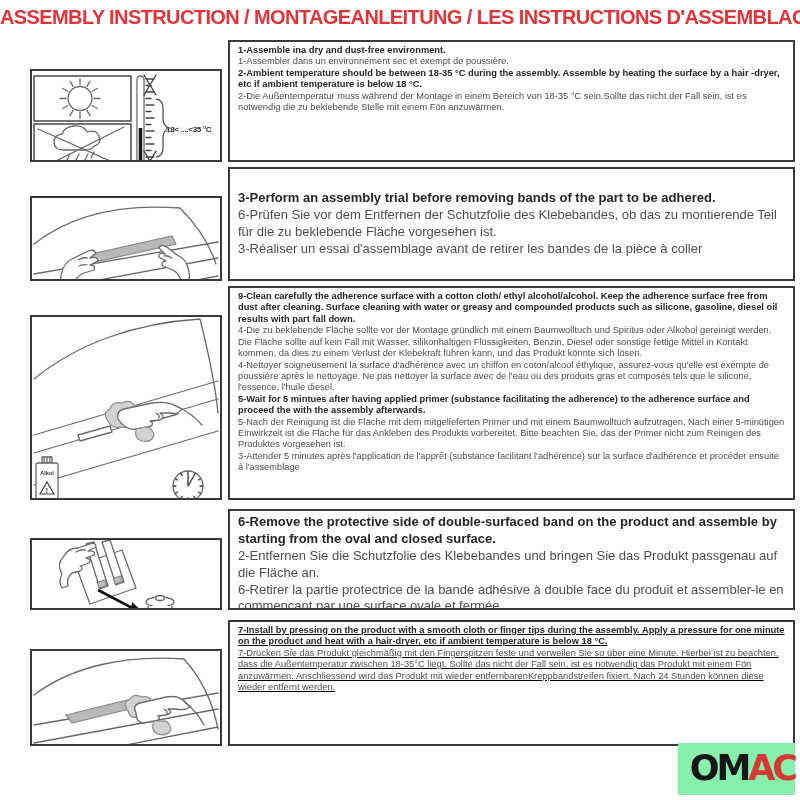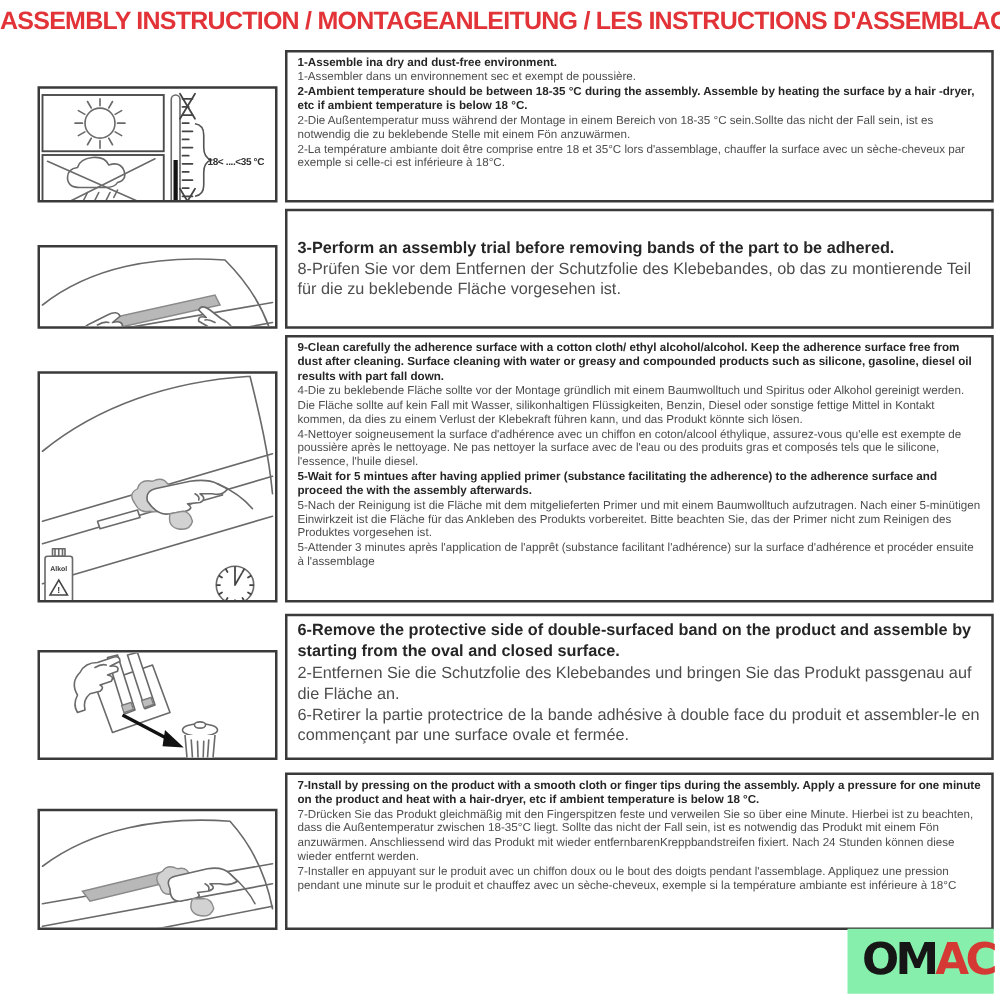--- a/index.html
+++ b/index.html
@@ -17,21 +17,21 @@
   .cell{border:2px solid #3a3a3a;background:#fff;box-sizing:border-box;}
   .icon-cell{flex:0 0 192px;width:192px;overflow:hidden;margin-top:29px;}
   .text-cell{flex:1;padding:3px 8px;display:flex;flex-direction:column;justify-content:center;overflow:hidden;}
   .text-cell.top{justify-content:flex-start;}
   .text-cell p{margin:0;}
   .size-s p{font-size:9.3px;line-height:1.23;color:#4d4d4d;}
   .size-m p{font-size:13px;line-height:1.3;color:#4d4d4d;}
   p.b{font-weight:bold;color:#262626;}
   p.gap{}
   .mb5{margin-bottom:5px;} .mb9{margin-bottom:9px;} .mb10{margin-bottom:10px;}
-  .h122{height:122px;} .h123{height:96px;} .h214{height:214px;} .h117{height:117px;} .h126{height:126px;}
+  .h122{height:122px;} .h123{height:114px;} .h214{height:214px;} .h117{height:101px;} .h126{height:126px;text-decoration:underline;}
   svg{display:block;}
   .ln{fill:none;stroke:#6a6a6a;stroke-width:1.3;stroke-linecap:round;stroke-linejoin:round;}
   .lnd{fill:none;stroke:#444;stroke-width:1.4;stroke-linecap:round;}
   .box{fill:none;stroke:#4a4a4a;stroke-width:1.5;}
   .fillw{fill:#fff;stroke:#6a6a6a;stroke-width:1.3;stroke-linejoin:round;}
   .fillg{fill:#b8b8b8;stroke:#8a8a8a;stroke-width:1.2;}
   .cloth{fill:#d2d2d2;stroke:#8a8a8a;stroke-width:1.1;}
   .blk{fill:#141414;}
   .logo{
     position:absolute;right:5px;top:743px;background:#86efac;padding:0 0 2px 12px;
@@ -70,21 +70,20 @@
           <path d="M124,28 q7,1 7,9 v10 q0,8 6,10 q-6,2 -6,10 v10 q0,8 -7,9" fill="none" stroke="#555" stroke-width="1.3"></path>
           <text x="134" y="61" font-size="8" font-weight="bold" fill="#2e2e2e" letter-spacing="-0.3">18&lt; ....&lt;35 °C</text>
         </g>
       </svg>
     </div>
     <div class="cell text-cell size-s top">
       <p class="b">1-Assemble ina dry and dust-free environment.</p>
       <p>1-Assembler dans un environnement sec et exempt de poussière.</p>
       <p class="b gap">2-Ambient temperature should be between 18-35 °C  during the assembly. Assemble by heating the surface by a hair -dryer, etc if ambient temperature is below 18 °C.</p>
       <p>2-Die Außentemperatur muss während der Montage in einem Bereich von 18-35 °C  sein.Sollte das nicht der Fall sein, ist es notwendig die zu beklebende Stelle mit einem Fön anzuwärmen.</p>
-      <p>2-La température ambiante doit être comprise entre 18 et 35°C lors d'assemblage, chauffer la surface avec un sèche-cheveux par exemple si celle-ci est inférieure à 18°C.</p>
     </div>
   </div>
 
   <div class="row h123 mb5">
     <div class="cell icon-cell">
       <svg width="188" height="119" viewBox="0 0 188 119">
         <path class="ln" d="M2,46 C40,16 92,6 148,10 M148,10 C166,28 178,48 184,66"></path>
         <path class="ln" d="M2,76 L186,44 M2,94 L186,60 M2,112 L186,78"></path>
         <polygon class="fillg" points="50,58 140,38 144,46 54,66"></polygon>
         <g>
@@ -92,21 +91,22 @@
           <path class="ln" d="M46,62 q5,-3 9,-2 M47,68 q5,-2 8,-1"></path>
         </g>
         <g>
           <path class="fillw" d="M152,94 Q160,82 156,70 Q154,61 145,57 L136,50 Q129,45 127,50 L133,56 Q126,54 127,59 L134,63 Q128,64 131,68 L141,72 Q148,76 149,84 Q150,94 152,94 Z"></path>
           <path class="ln" d="M140,60 q-5,-3 -8,-2"></path>
         </g>
       </svg>
     </div>
     <div class="cell text-cell size-m">
       <p class="b">3-Perform an assembly trial before removing bands of the part to be adhered.</p>
-      <p>8-Prüfen Sie vor dem Entfernen der Schutzfolie des Klebebandes, ob das zu montierende Teil für die zu beklebende Fläche vorgesehen ist.</p>
+      <p>6-Prüfen Sie vor dem Entfernen der Schutzfolie des Klebebandes, ob das zu montierende Teil für die zu beklebende Fläche vorgesehen ist.</p>
+      <p>3-Réaliser un essai d'assemblage avant de retirer les bandes de la pièce à coller</p>
     </div>
   </div>
 
   <div class="row h214 mb9">
     <div class="cell icon-cell">
       <svg width="188" height="210" viewBox="0 0 188 210">
         <path class="ln" d="M2,62 C46,26 104,6 168,2 M168,2 C176,34 183,64 186,96"></path>
         <path class="ln" d="M2,118 L186,64 M2,136 L186,82 M2,168 L186,114"></path>
         <polygon class="fillw" points="46,118 78,109 80,115 48,124"></polygon>
         <polygon class="fillw" points="112,100 144,91 146,97 114,106"></polygon>
@@ -131,21 +131,21 @@
           <text x="156" y="198" font-size="10" font-weight="600" fill="#222" text-anchor="middle">5min</text>
         </g>
       </svg>
     </div>
     <div class="cell text-cell size-s top">
       <p class="b">9-Clean carefully the adherence surface with a cotton cloth/ ethyl alcohol/alcohol. Keep the adherence surface free from dust after cleaning. Surface cleaning with water or greasy and compounded products such as silicone, gasoline, diesel oil results with part fall down.</p>
       <p>4-Die zu beklebende Fläche sollte vor der Montage gründlich mit einem Baumwolltuch und Spiritus oder Alkohol gereinigt werden. Die Fläche sollte auf kein Fall mit Wasser, silikonhaltigen Flüssigkeiten, Benzin, Diesel oder sonstige fettige Mittel in Kontakt kommen, da dies zu einem Verlust der Klebekraft führen kann, und das Produkt könnte sich lösen.</p>
       <p>4-Nettoyer soigneusement la surface d'adhérence avec un chiffon en coton/alcool éthylique, assurez-vous qu'elle est exempte de poussière après le nettoyage. Ne pas nettoyer la surface avec de l'eau ou des produits gras et composés tels que le silicone, l'essence, l'huile diesel.</p>
       <p class="b gap">5-Wait for 5 mintues after having applied primer (substance facilitating the adherence) to the adherence surface and proceed the with the assembly afterwards.</p>
       <p>5-Nach der Reinigung ist die Fläche mit dem mitgelieferten Primer und mit einem Baumwolltuch aufzutragen. Nach einer 5-minütigen Einwirkzeit ist die Fläche für das Ankleben des Produkts vorbereitet. Bitte beachten Sie, das der Primer nicht zum Reinigen des Produktes vorgesehen ist.</p>
-      <p>5-Attender 3 minutes après l'application de l'apprêt (substance facilitant l'adhérence) sur la surface d'adhérence et procéder ensuite à l'assemblage</p>
+      <p>3-Attender 5 minutes après l'application de l'apprêt (substance facilitant l'adhérence) sur la surface d'adhérence et procéder ensuite à l'assemblage</p>
     </div>
   </div>
 
   <div class="row h117 mb10">
     <div class="cell icon-cell">
       <svg width="188" height="113" viewBox="0 0 188 113">
         <polygon class="fillw" points="44,26 90,10 104,48 58,64"></polygon>
         <polygon class="fillw" points="54,4 62,2 76,46 68,49"></polygon>
         <polygon class="fillw" points="70,2 78,0 92,42 84,45"></polygon>
         <rect x="66" y="41" width="8" height="6" fill="#bdbdbd" stroke="#777" stroke-width="1" transform="rotate(-18 70 44)"></rect>
@@ -181,19 +181,18 @@
           <path class="cloth" d="M96,60 Q90,52 98,48 Q102,42 110,46 Q118,44 120,52 Q126,56 118,62 Q114,68 106,66 Q98,68 96,60 Z"></path>
           <path class="fillw" d="M104,62 Q100,54 108,52 L134,46 Q146,44 152,50 L158,56 Q152,60 144,58 L136,58 Q142,62 134,64 L126,65 Q130,69 122,70 L112,72 Q104,72 104,62 Z"></path>
           <path class="ln" d="M152,50 Q166,62 172,74 M132,58 q4,2 3,5"></path>
           <path class="cloth" d="M122,70 q-4,10 4,13 q10,3 13,-5 q-2,-9 -9,-8 z"></path>
         </g>
       </svg>
     </div>
     <div class="cell text-cell size-s top">
       <p class="b">7-Install by pressing on the product with a smooth cloth or finger tips during the assembly. Apply a pressure for one minute on the product and heat with a hair-dryer, etc if ambient temperature is below 18 °C.</p>
       <p>7-Drücken Sie das Produkt gleichmäßig mit den Fingerspitzen feste und verweilen Sie so über eine Minute. Hierbei ist zu beachten, dass die Außentemperatur zwischen 18-35°C liegt. Sollte das nicht der Fall sein, ist es notwendig das Produkt mit einem Fön anzuwärmen. Anschliessend wird das Produkt mit wieder entfernbarenKreppbandstreifen fixiert. Nach 24 Stunden können diese wieder entfernt werden.</p>
-      <p>7-Installer en appuyant sur le produit avec un chiffon doux ou le bout des doigts pendant l'assemblage. Appliquez une pression pendant une minute sur le produit et chauffez avec un sèche-cheveux, exemple si la température ambiante est inférieure à 18°C</p>
     </div>
   </div>
 
 </div>
 
 <div class="logo"><span class="lb">OM</span><span class="lr">AC</span></div>
 
 </body></html>

